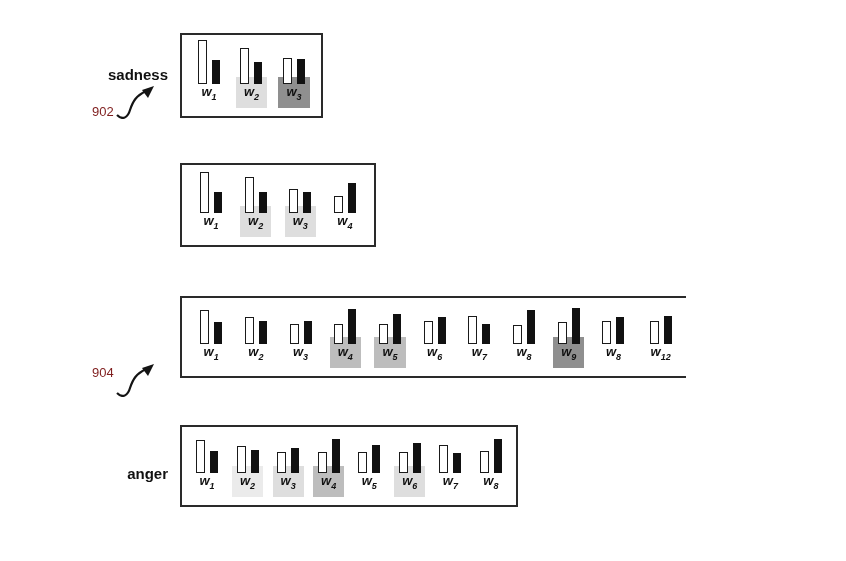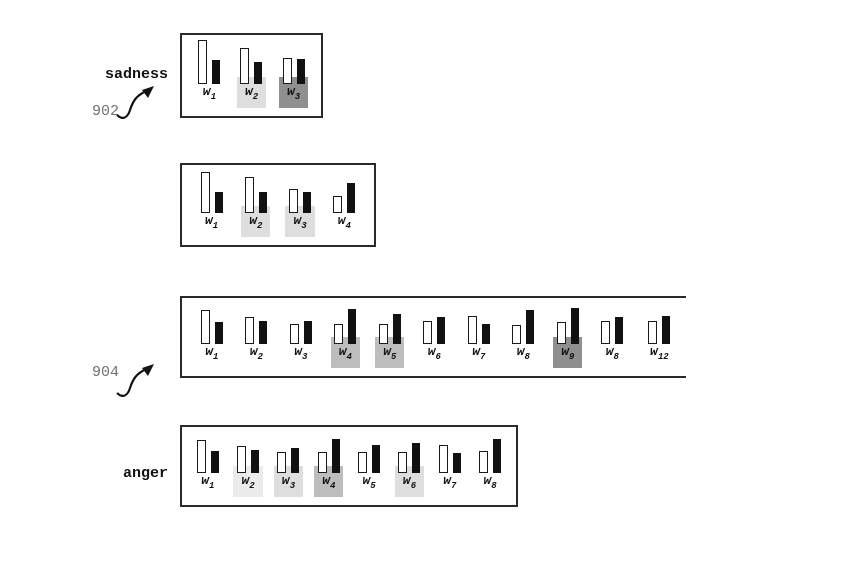--- a/index.html
+++ b/index.html
@@ -1,41 +1,41 @@
 <!DOCTYPE html>
 <html style="--ink: #1a1a1a; --box-border: #2a2a2a; --bar-white: #ffffff; --bar-black: #111111; --hl-faint: #ebebeb; --hl-light: #dedede; --hl-medium: #bdbdbd; --hl-dark: #8f8f8f;"><head>
 <meta charset="utf-8">
 <style>
   html,body{margin:0;padding:0;background:#ffffff;}
   .figure{
     position:relative;
     width:686px;height:561px;
     background:#ffffff;
-    font-family:Liberation Mono, monospace;
+    font-family:Liberation Sans, sans-serif;
     overflow:hidden;
   }
   
   .glabel{
     position:absolute;
     left:40px;width:128px;
     text-align:right;
     font-weight:bold;
     font-size:15px;line-height:16px;
     color:#111;
   }
   .glabel-sadness{top:67px;}
   .glabel-neutral{top:197px;}
   .glabel-happiness{top:337px;}
   .glabel-anger{top:466px;}
 
   
   .refnum{
     position:absolute;
-    font-size:15px;line-height:14px;
-    color:#737373;
+    font-size:13px;line-height:14px;
+    color:#7f1d1d;
   }
   .ref-902-num{left:92px;top:105px;}
   .ref-904-num{left:92px;top:366px;}
   .refarrow{position:absolute;}
   .ref-902-arrow{left:115px;top:85px;}
   .ref-904-arrow{left:115px;top:363px;}
 
   
   .group-box{
     position:absolute;

